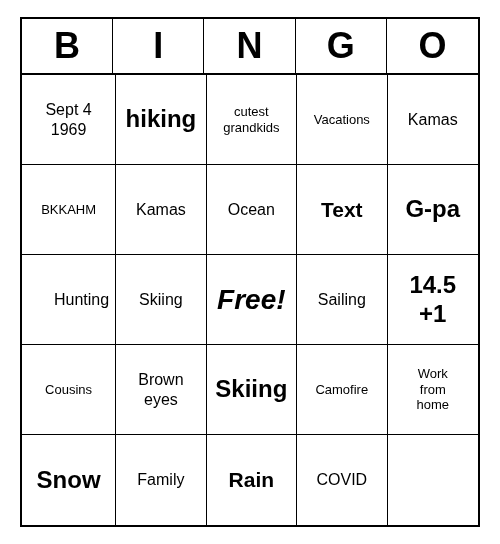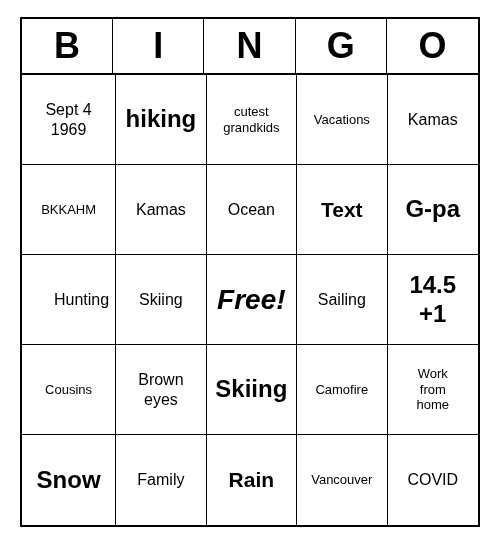--- a/index.html
+++ b/index.html
@@ -124,16 +124,15 @@
       <div class="bingo-cell medium" style="white-space: pre-line;">Brown
 eyes</div>
       <div class="bingo-cell large" style="white-space: pre-line;">Skiing</div>
       <div class="bingo-cell small" style="white-space: pre-line;">Camofire</div>
       <div class="bingo-cell small" style="white-space: pre-line;">Work
 from
 home</div>
       <div class="bingo-cell large" style="white-space: pre-line;">Snow</div>
       <div class="bingo-cell medium" style="white-space: pre-line;">Family</div>
       <div class="bingo-cell xlarge" style="white-space: pre-line;">Rain</div>
-      <div class="bingo-cell small" style="white-space: pre-line;">Vancouver</div>
       <div class="bingo-cell medium" style="white-space: pre-line;">COVID</div>
     </div>
 </div>
 
 </body></html>

